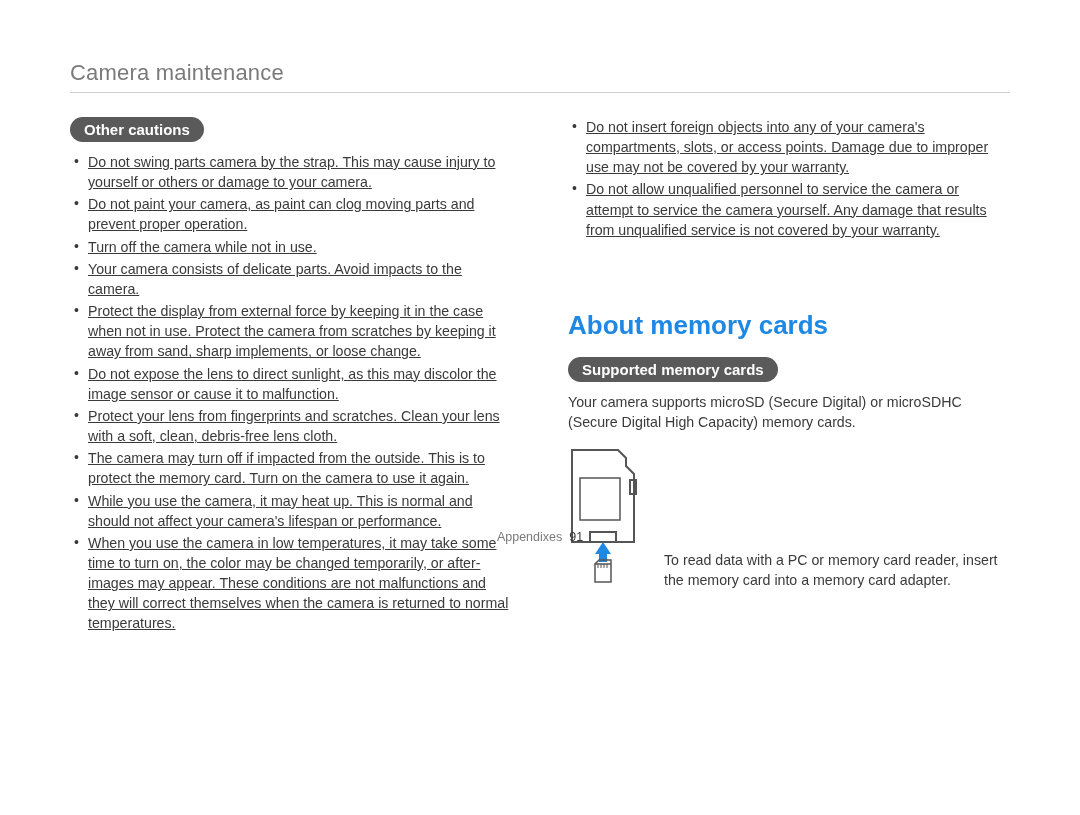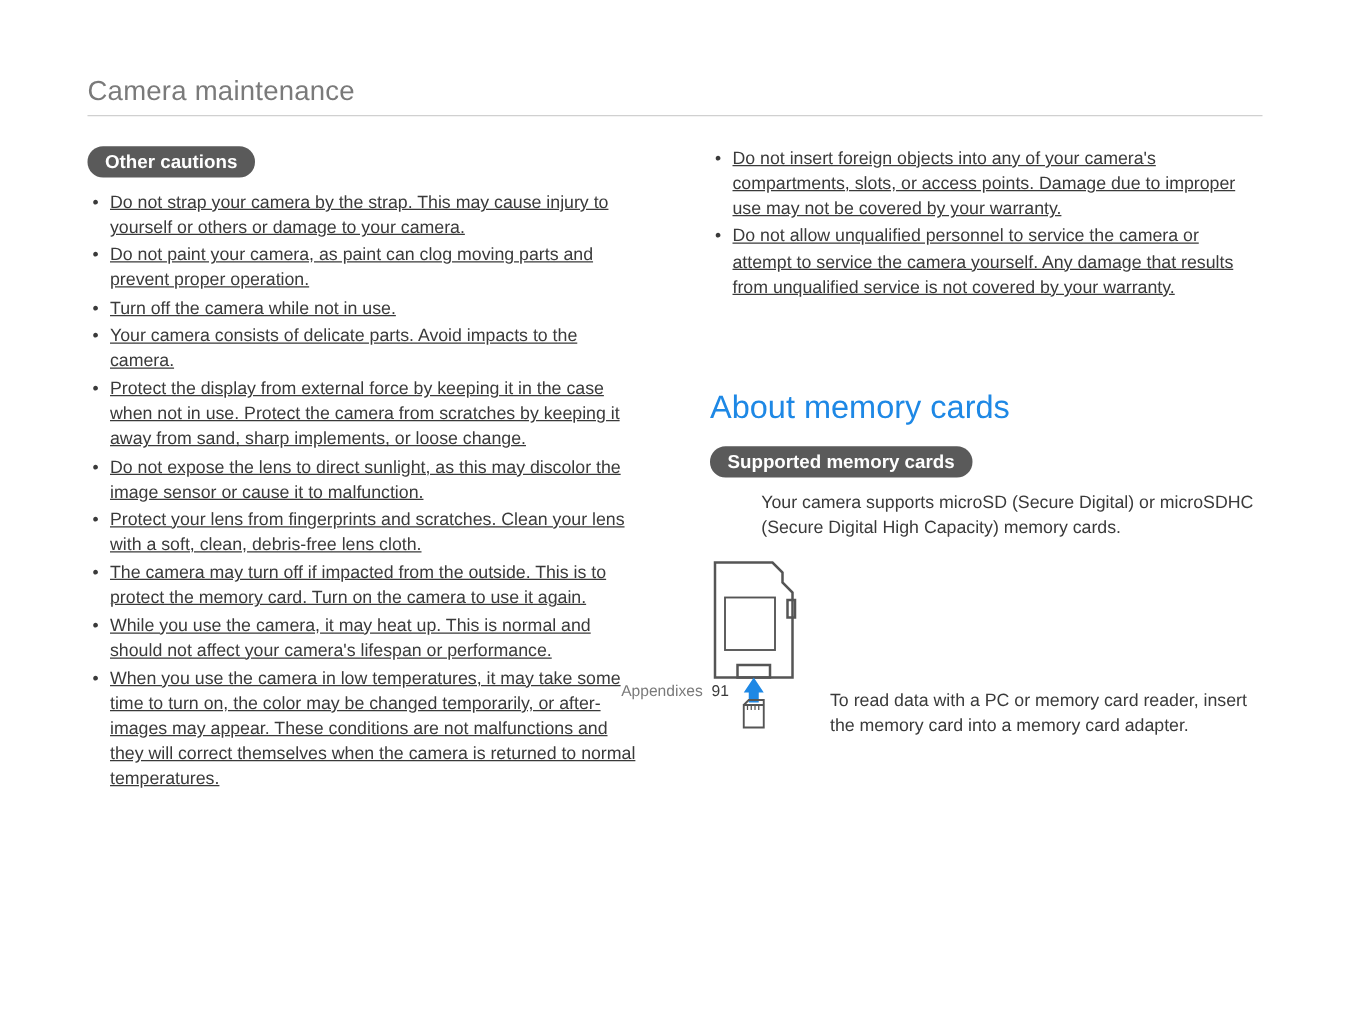--- a/index.html
+++ b/index.html
@@ -55,69 +55,68 @@
     content: "•";
     position: absolute;
     left: 4px;
     top: 0;
     font-size: 14px;
     color: #3a3a3a;
   }
   .section-title {
     color: #1e88e5;
     font-size: 26px;
-    font-weight: 400;
+    font-weight: 700;
     margin-top: 70px;
     margin-bottom: 16px;
   }
   .body-text {
     font-size: 14.2px;
     line-height: 1.42;
     color: #3a3a3a;
     margin-bottom: 14px;
-    margin-left: 41px;
   }
   .figure-row {
     display: flex;
     align-items: flex-end;
     gap: 18px;
     margin-top: 6px;
   }
   .figure {
     flex: 0 0 auto;
   }
   .caption {
     font-size: 14.2px;
     line-height: 1.42;
     color: #3a3a3a;
     padding-top: 4px;
   }
   .footer {
     position: absolute;
     left: 0; right: 0;
-    bottom: 28px;
+    bottom: 44px;
     text-align: center;
     font-size: 12.5px;
     color: #7a7a7a;
   }
   .footer .page-num { color: #3a3a3a; }
 </style>
 </head>
 <body>
 
 <div class="page">
 
   <div class="page-header">Camera maintenance</div>
 
   <div class="columns">
 
     <div class="col">
       <div class="pill">Other cautions</div>
       <ul class="bullets">
-        <li>Do not strap your camera by the strap. This may cause injury to yourself or others or damage to your camera.</li>
+        <li>Do not swing parts camera by the strap. This may cause injury to yourself or others or damage to your camera.</li>
         <li>Do not paint your camera, as paint can clog moving parts and prevent proper operation.</li>
         <li>Turn off the camera while not in use.</li>
         <li>Your camera consists of delicate parts. Avoid impacts to the camera.</li>
         <li>Protect the display from external force by keeping it in the case when not in use. Protect the camera from scratches by keeping it away from sand, sharp implements, or loose change.</li>
         <li>Do not expose the lens to direct sunlight, as this may discolor the image sensor or cause it to malfunction.</li>
         <li>Protect your lens from fingerprints and scratches. Clean your lens with a soft, clean, debris-free lens cloth.</li>
         <li>The camera may turn off if impacted from the outside. This is to protect the memory card. Turn on the camera to use it again.</li>
         <li>While you use the camera, it may heat up. This is normal and should not affect your camera's lifespan or performance.</li>
         <li>When you use the camera in low temperatures, it may take some time to turn on, the color may be changed temporarily, or after-images may appear. These conditions are not malfunctions and they will correct themselves when the camera is returned to normal temperatures.</li>
       </ul>

